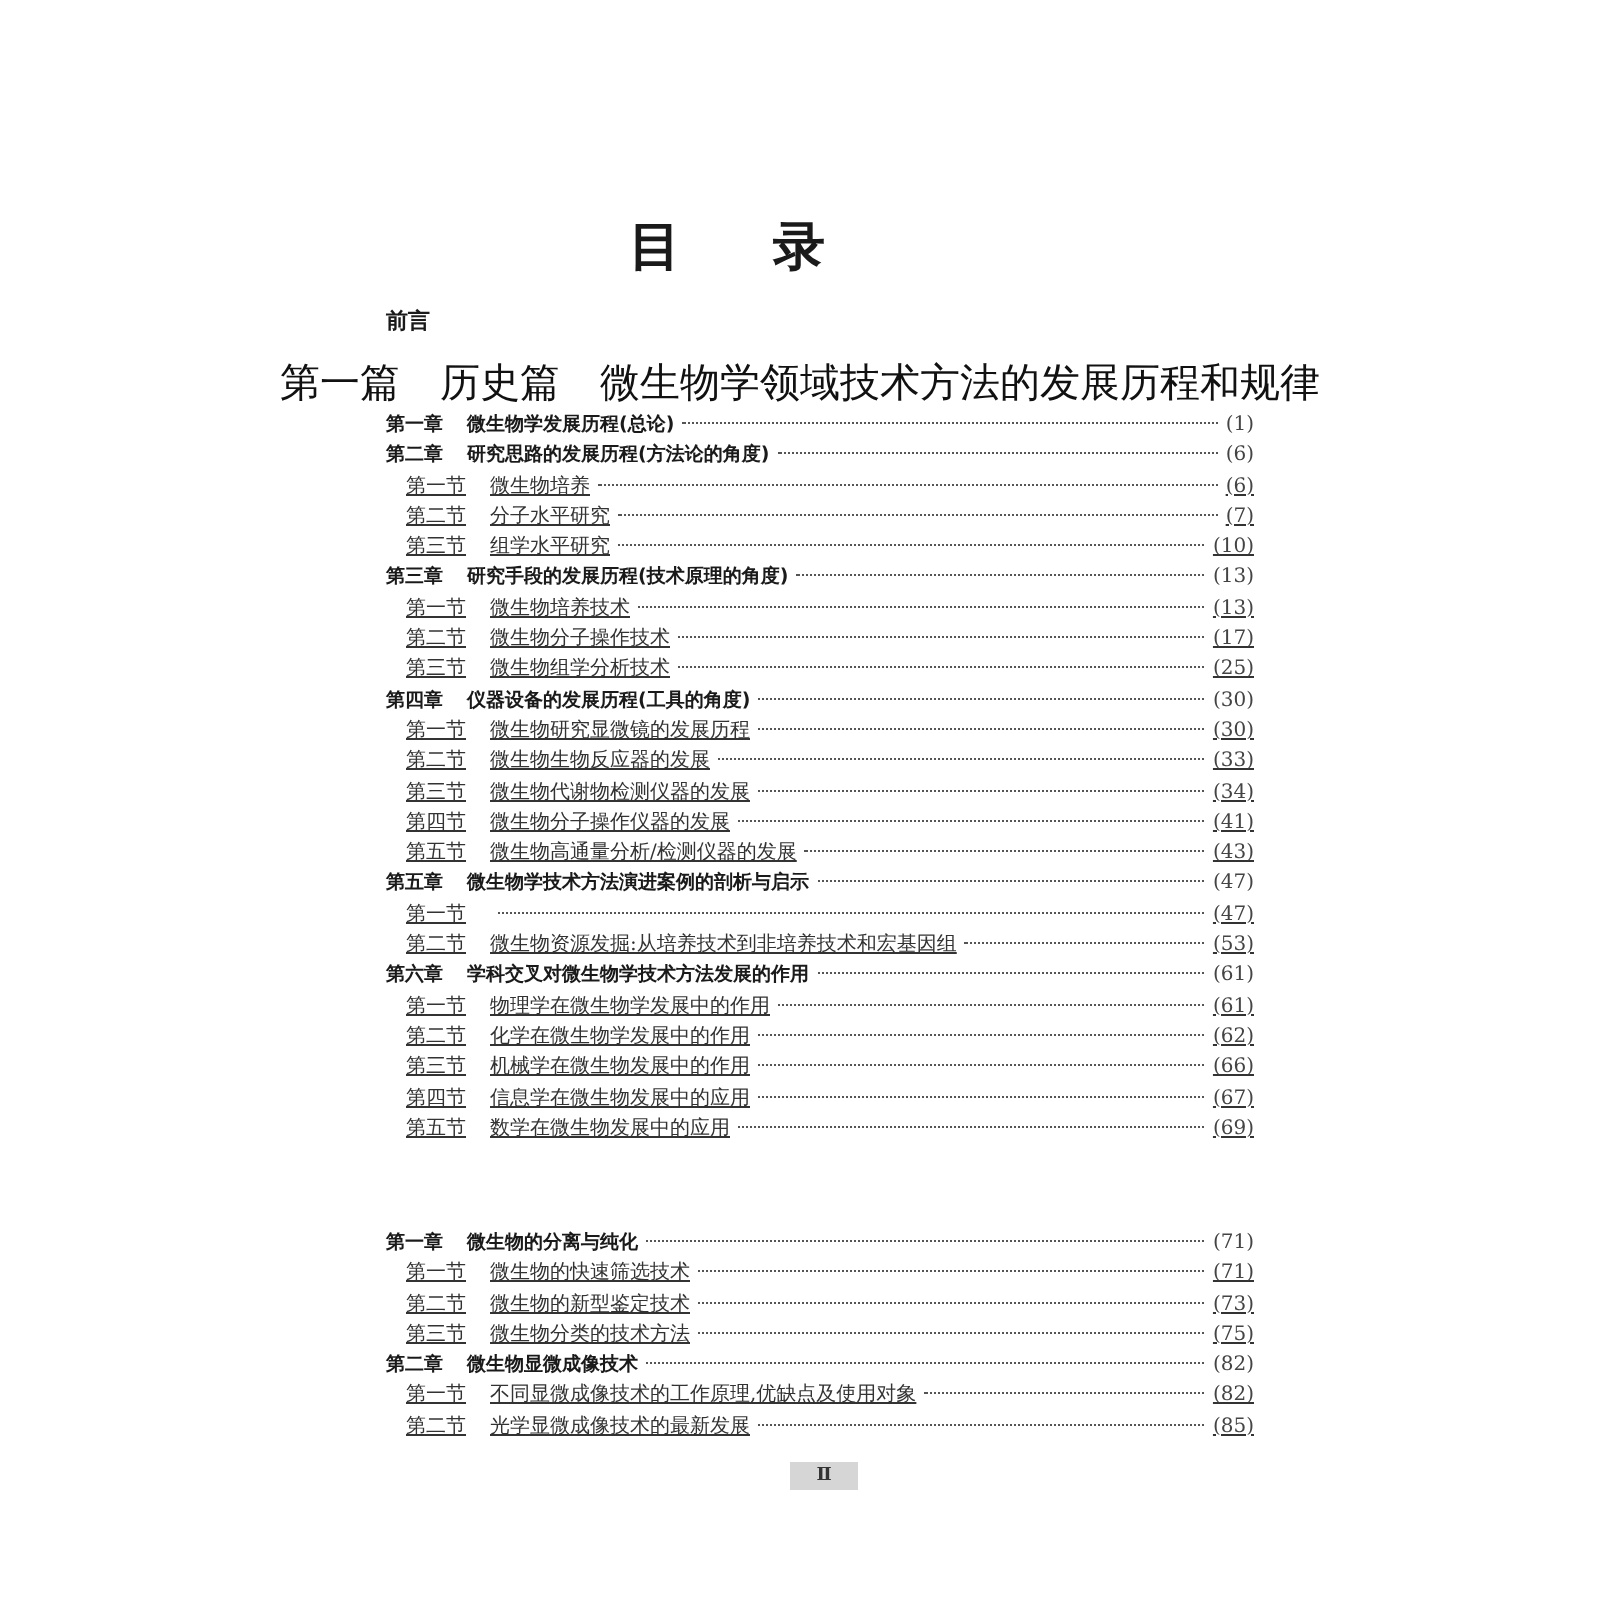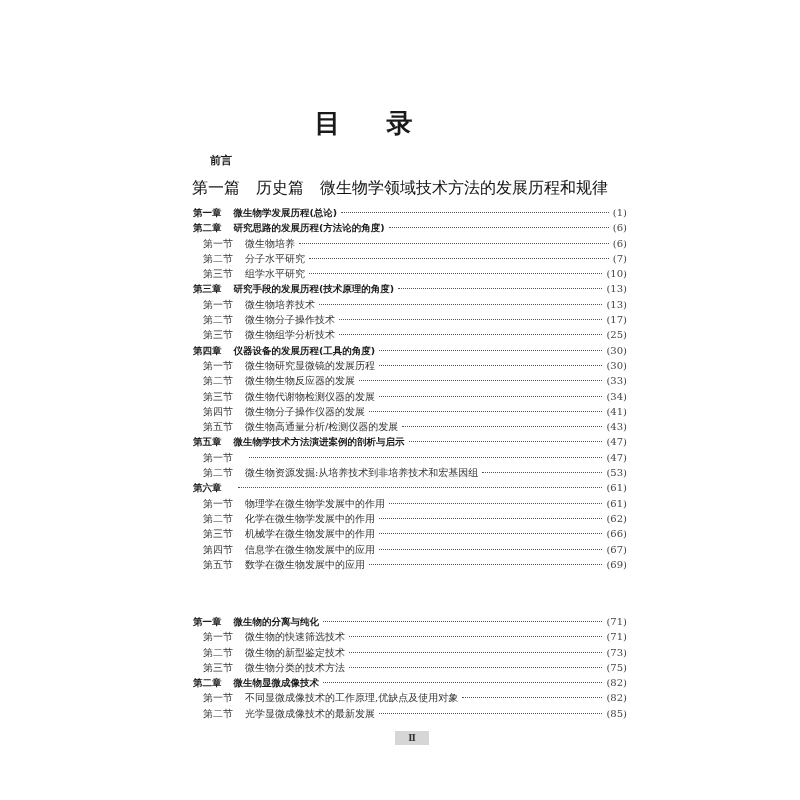--- a/index.html
+++ b/index.html
@@ -3,28 +3,28 @@
 <meta charset="utf-8">
 <style>
   html, body { margin: 0; padding: 0; background: #ffffff; }
   body { width: 800px; height: 800px; position: relative; overflow: hidden;
          font-family: "DejaVu Serif", "Liberation Serif", serif; color: #1a1a1a; }
   .page { position: absolute; left: 0; top: 0; width: 800px; height: 800px; background: #ffffff; }
   .title { position: absolute; top: 106px; left: 0; width: 727px; text-align: center;
            font-size: 26px; font-weight: bold; letter-spacing: 0; }
   .title span.gap { display: inline-block; width: 46px; }
   .preface { position: absolute; top: 153px; left: 193px; font-size: 11px; font-weight: bold;
-             font-family: "DejaVu Sans", sans-serif; margin-left: 17px; }
+             font-family: "DejaVu Sans", sans-serif; }
   .part-heading { position: absolute; left: 0; width: 800px; text-align: center;
-                  font-family: "DejaVu Sans", sans-serif; font-size: 16px; color: #111; }
+                  font-family: "DejaVu Sans", sans-serif; font-size: 20px; color: #111; }
   .toc { position: absolute; left: 193px; width: 434px; }
   .row { position: relative; height: 15.3px; line-height: 15.3px; font-size: 10px;
          display: flex; align-items: baseline; white-space: nowrap; }
   .row.chapter { font-family: "DejaVu Sans", sans-serif; font-weight: bold; font-size: 9.5px; }
-  .row.section { padding-left: 10px; font-family: "DejaVu Serif", serif; color: #333; }
+  .row.section { padding-left: 10px; font-family: "DejaVu Serif", serif; color: #333; text-decoration: underline; }
   .row .num { flex: 0 0 auto; margin-right: 12px; }
   .row .txt { flex: 0 0 auto; }
   .row .leader { flex: 1 1 auto; margin: 0 4px; border-bottom: 1.5px dotted #555; height: 0;
                  position: relative; top: -3px; }
   .row .pg { flex: 0 0 auto; font-family: "DejaVu Serif", serif; font-weight: normal;
              font-size: 10px; color: #444; }
   .page-badge { position: absolute; left: 395px; top: 731px; width: 34px; height: 14px;
                 background: #d6d6d6; text-align: center; font-size: 9px; line-height: 14px;
                 font-weight: bold; color: #333; font-family: "DejaVu Serif", serif; }
 </style>
@@ -143,20 +143,21 @@
         <span class="pg">(47)</span>
       </div>
       <div class="row section">
         <span class="num">第二节</span>
         <span class="txt">微生物资源发掘:从培养技术到非培养技术和宏基因组</span>
         <span class="leader"></span>
         <span class="pg">(53)</span>
       </div>
       <div class="row chapter">
         <span class="num">第六章</span>
+        <span class="txt">学科交叉对微生物学技术方法发展的作用</span>
         <span class="leader"></span>
         <span class="pg">(61)</span>
       </div>
       <div class="row section">
         <span class="num">第一节</span>
         <span class="txt">物理学在微生物学发展中的作用</span>
         <span class="leader"></span>
         <span class="pg">(61)</span>
       </div>
       <div class="row section">

